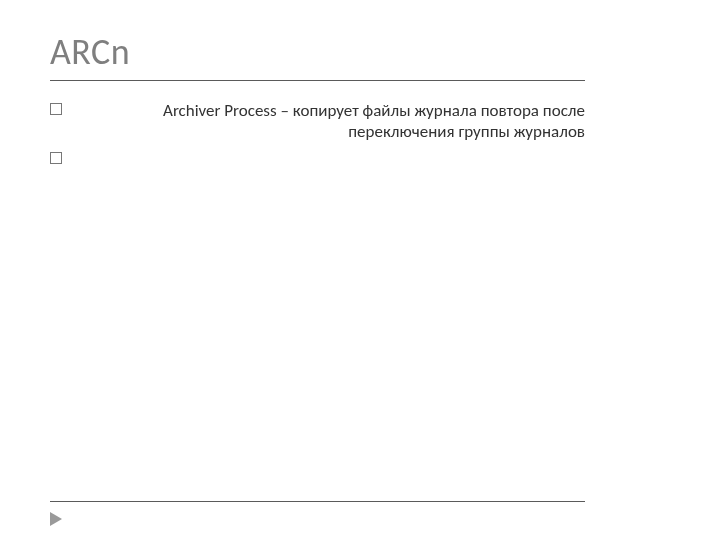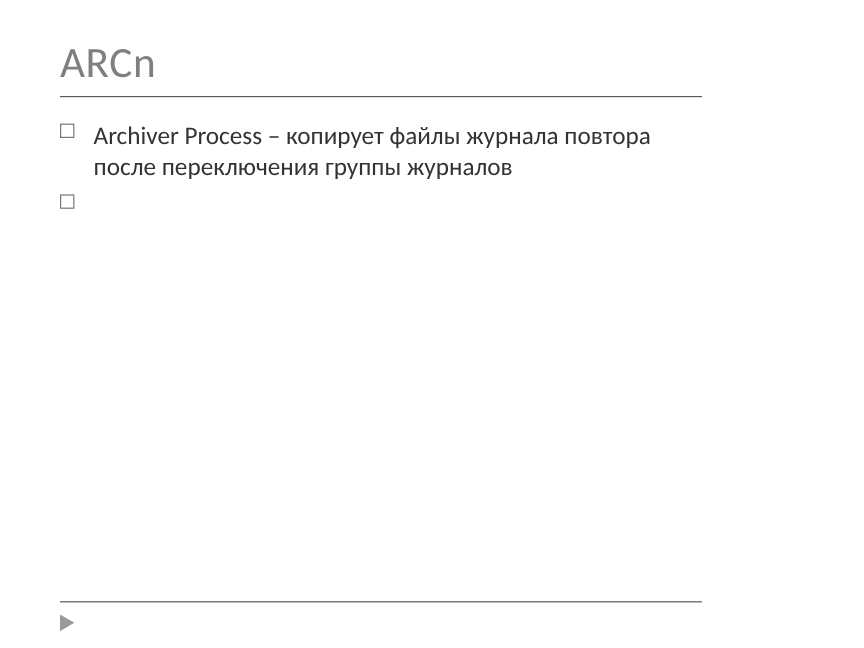--- a/index.html
+++ b/index.html
@@ -43,23 +43,24 @@
   }
   ul.bullets {
     list-style: none;
     padding: 0;
     margin: 0;
   }
   ul.bullets li {
     position: relative;
     padding-left: 28px;
     margin: 0 0 6px 0;
-    font-size: 21px;
+    font-size: 17px;
     line-height: 1.25;
     color: #333333;
+    text-align: right;
   }
   ul.bullets li .bullet-mark {
     position: absolute;
     left: 0;
     top: 3px;
     width: 12px;
     height: 12px;
     border: 1px solid #777;
     box-sizing: border-box;
   }

